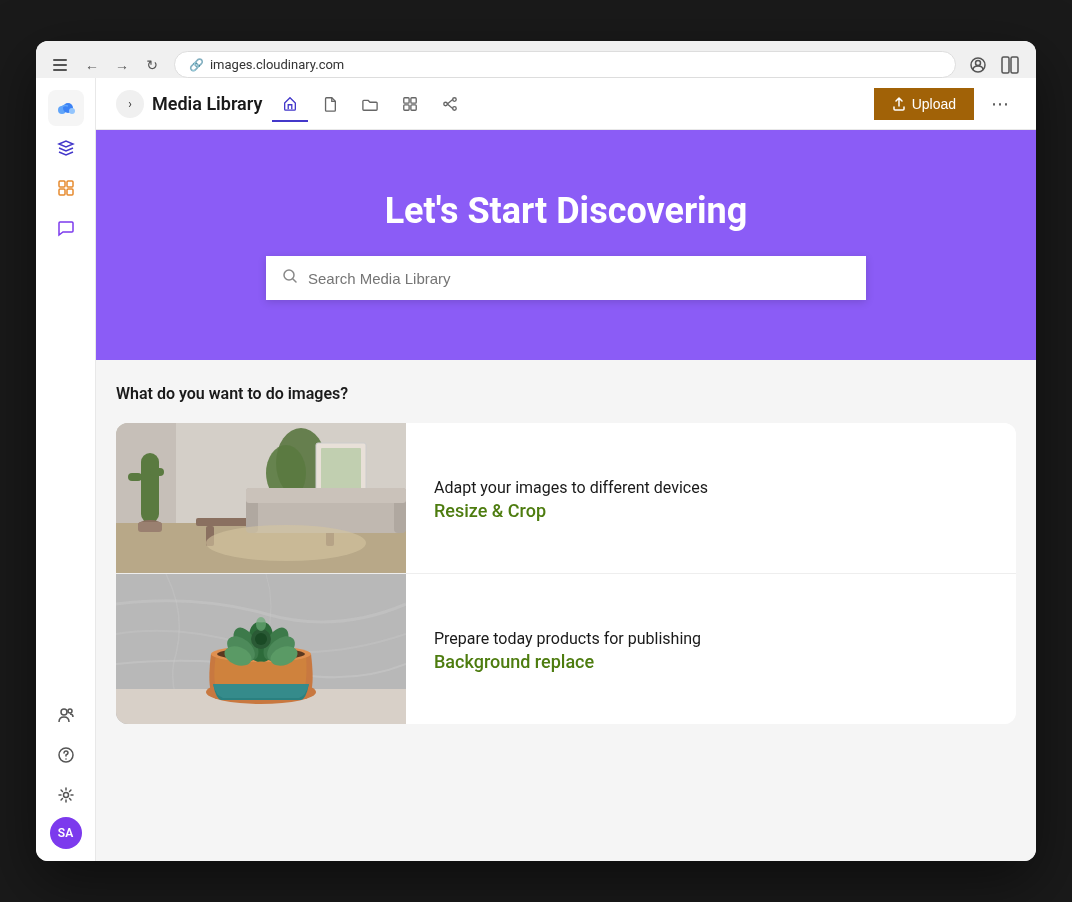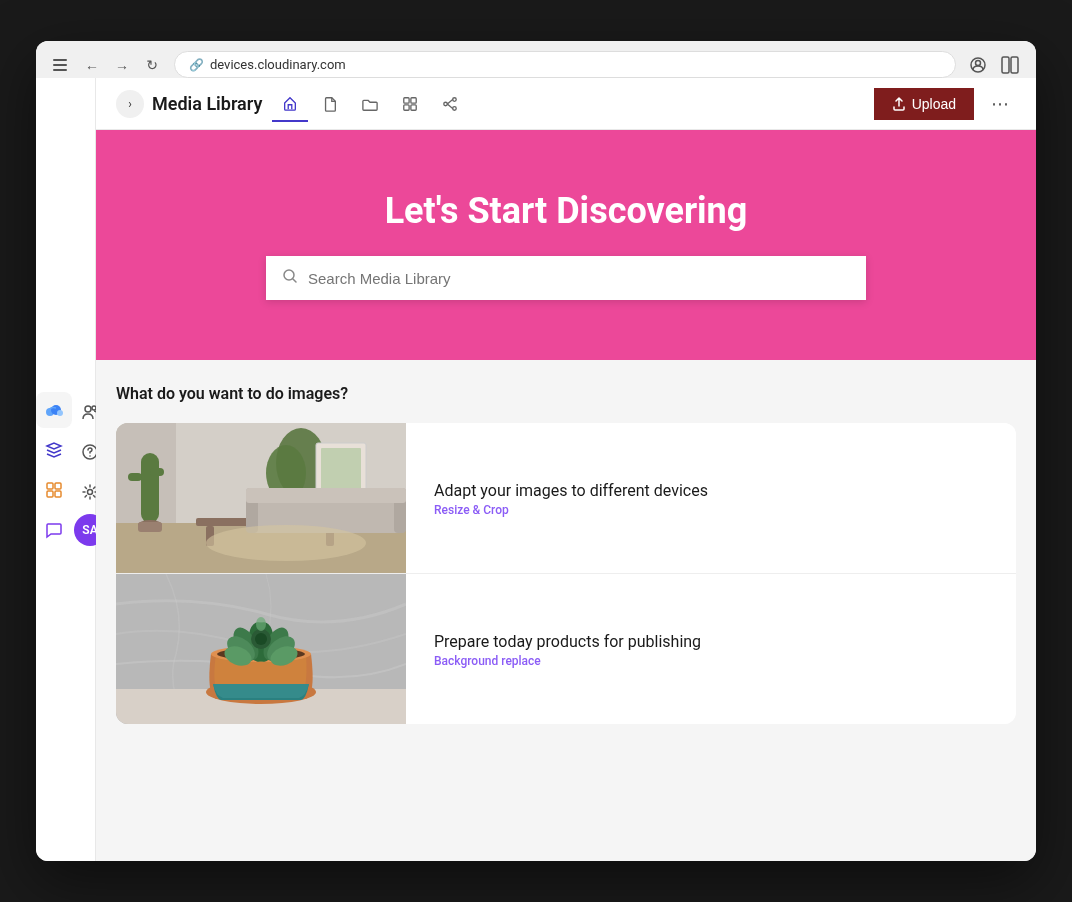--- a/index.html
+++ b/index.html
@@ -108,21 +108,21 @@
       flex: 1;
       overflow: hidden;
     }
 
     
     .app-sidebar {
       width: 60px;
       background: #fff;
       border-right: 1px solid #e8e8e8;
       display: flex;
-      flex-direction: row;
+      flex-direction: column;
       align-items: center;
       padding: 12px 0;
       gap: 0;
       flex-shrink: 0;
     }
 
     .sidebar-top {
       display: flex;
       flex-direction: column;
       align-items: center;
@@ -229,21 +229,21 @@
       border-radius: 0;
     }
 
     .nav-right {
       display: flex;
       gap: 10px;
       align-items: center;
     }
 
     .upload-btn {
-      background: #7f1d1d;
+      background: #a16207;
       color: white;
       border: none;
       border-radius: 0;
       padding: 8px 18px;
       font-size: 14px;
       font-weight: 500;
       cursor: pointer;
       display: flex;
       align-items: center;
       gap: 6px;
@@ -262,21 +262,21 @@
 
     
     .main-content {
       flex: 1;
       overflow-y: auto;
       background: #f5f5f5;
     }
 
     
     .hero-section {
-      background: #ec4899;
+      background: #8b5cf6;
       padding: 60px 20px 60px 20px;
       display: flex;
       flex-direction: column;
       align-items: center;
       gap: 24px;
     }
 
     .hero-title {
       color: white;
       font-size: 36px;
@@ -359,22 +359,22 @@
       justify-content: space-between;
     }
 
     .card-description {
       font-size: 16px;
       color: #1a1a1a;
       line-height: 1.5;
     }
 
     .card-link {
-      color: #8b5cf6;
-      font-size: 12px;
+      color: #4d7c0f;
+      font-size: 18px;
       text-decoration: none;
       font-weight: 500;
       cursor: pointer;
     }
 
     
     .living-room-scene {
       width: 100%;
       height: 100%;
     }
@@ -399,21 +399,21 @@
           <rect x="1" y="12" width="14" height="2" rx="1" fill="#555"></rect>
         </svg>
       </div>
       <div class="browser-nav-buttons">
         <div class="browser-nav-btn">←</div>
         <div class="browser-nav-btn">→</div>
         <div class="browser-nav-btn">↻</div>
       </div>
       <div class="browser-address-bar">
         <span class="browser-address-icon">🔗</span>
-        <span>devices.cloudinary.com</span>
+        <span>images.cloudinary.com</span>
       </div>
       <div class="browser-right-controls">
         <div class="browser-control-btn">
           <svg width="18" height="18" viewBox="0 0 18 18" fill="none">
             <circle cx="9" cy="9" r="7" stroke="#555" stroke-width="1.5"></circle>
             <circle cx="9" cy="7" r="2.5" stroke="#555" stroke-width="1.5"></circle>
             <path d="M4 14c0-2.5 2-4 5-4s5 1.5 5 4" stroke="#555" stroke-width="1.5"></path>
           </svg>
         </div>
         <div class="browser-control-btn">

